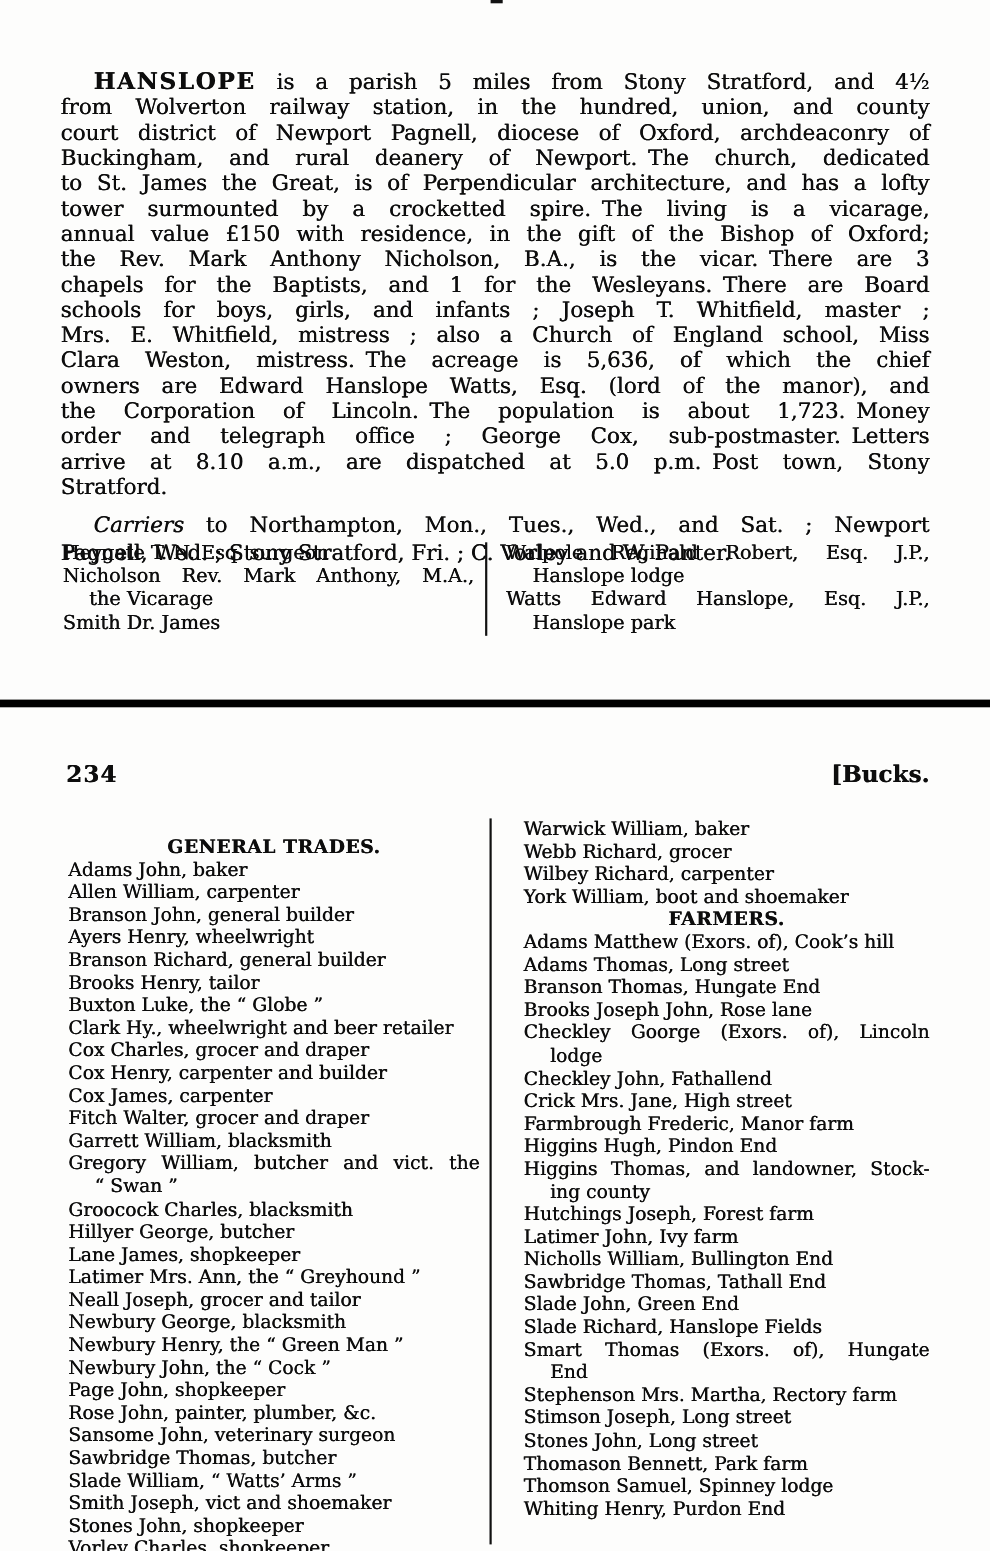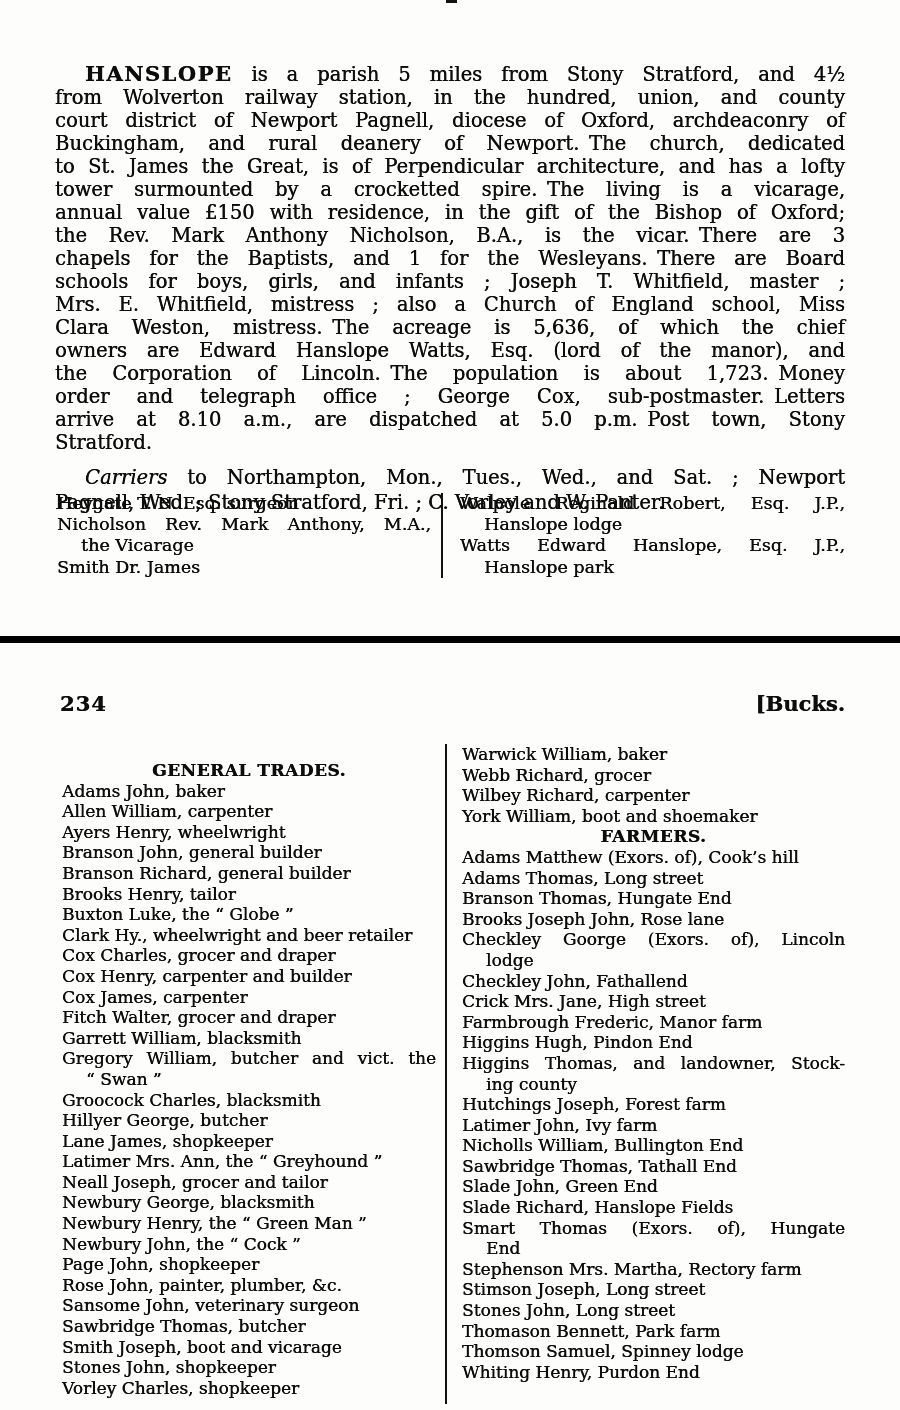--- a/index.html
+++ b/index.html
@@ -68,21 +68,21 @@
     font-size: 21px; font-weight: bold;
   }
   .running-head .pagenum { padding-left: 5px; letter-spacing: 1px; }
 
   
   .directory {
     position: absolute; left: 55px; top: 744px; width: 790px; height: 666px;
     display: flex; font-size: 17px; line-height: 20.6px;
   }
   .dir-left { width: 390px; padding-left: 7px; padding-right: 9px; margin-top: 16px; }
-  .dir-right { flex: 1; padding-left: 15px; }
+  .dir-right { flex: 1; padding-left: 29px; }
   .directory .v-divider { height: 660px; }
 </style>
 </head>
 <body>
 
 <div id="page">
 
   <div class="top-fragment"></div>
 
   <div class="article">
@@ -137,22 +137,22 @@
   <div class="running-head">
     <span class="pagenum">234</span>
     <span class="county">[Bucks.</span>
   </div>
 
   <div class="directory">
     <div class="dir-left">
         <div class="ln heading">GENERAL TRADES.</div>
         <div class="ln">Adams John, baker</div>
         <div class="ln">Allen William, carpenter</div>
+        <div class="ln">Branson John, general builder</div>
         <div class="ln">Ayers Henry, wheelwright</div>
-        <div class="ln">Branson John, general builder</div>
         <div class="ln">Branson Richard, general builder</div>
         <div class="ln">Brooks Henry, tailor</div>
         <div class="ln">Buxton Luke, the “ Globe ”</div>
         <div class="ln">Clark Hy., wheelwright and beer retailer</div>
         <div class="ln">Cox Charles, grocer and draper</div>
         <div class="ln">Cox Henry, carpenter and builder</div>
         <div class="ln">Cox James, carpenter</div>
         <div class="ln">Fitch Walter, grocer and draper</div>
         <div class="ln">Garrett William, blacksmith</div>
         <div class="ln justify">Gregory William, butcher and vict. the</div>
@@ -162,21 +162,22 @@
         <div class="ln">Lane James, shopkeeper</div>
         <div class="ln">Latimer Mrs. Ann, the “ Greyhound ”</div>
         <div class="ln">Neall Joseph, grocer and tailor</div>
         <div class="ln">Newbury George, blacksmith</div>
         <div class="ln">Newbury Henry, the “ Green Man ”</div>
         <div class="ln">Newbury John, the “ Cock ”</div>
         <div class="ln">Page John, shopkeeper</div>
         <div class="ln">Rose John, painter, plumber, &amp;c.</div>
         <div class="ln">Sansome John, veterinary surgeon</div>
         <div class="ln">Sawbridge Thomas, butcher</div>
-        <div class="ln">Smith Joseph, boot and vicarage</div>
+        <div class="ln">Slade William, “ Watts’ Arms ”</div>
+        <div class="ln">Smith Joseph, vict and shoemaker</div>
         <div class="ln">Stones John, shopkeeper</div>
         <div class="ln">Vorley Charles, shopkeeper</div>
       </div>
     <div class="v-divider"></div>
     <div class="dir-right">
         <div class="ln">Warwick William, baker</div>
         <div class="ln">Webb Richard, grocer</div>
         <div class="ln">Wilbey Richard, carpenter</div>
         <div class="ln">York William, boot and shoemaker</div>
         <div class="ln heading">FARMERS.</div>

